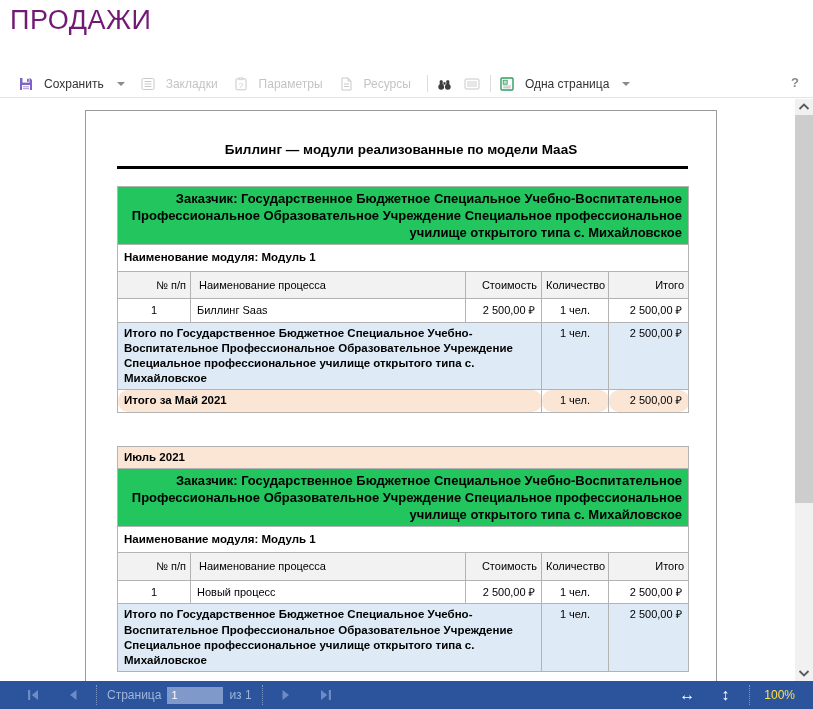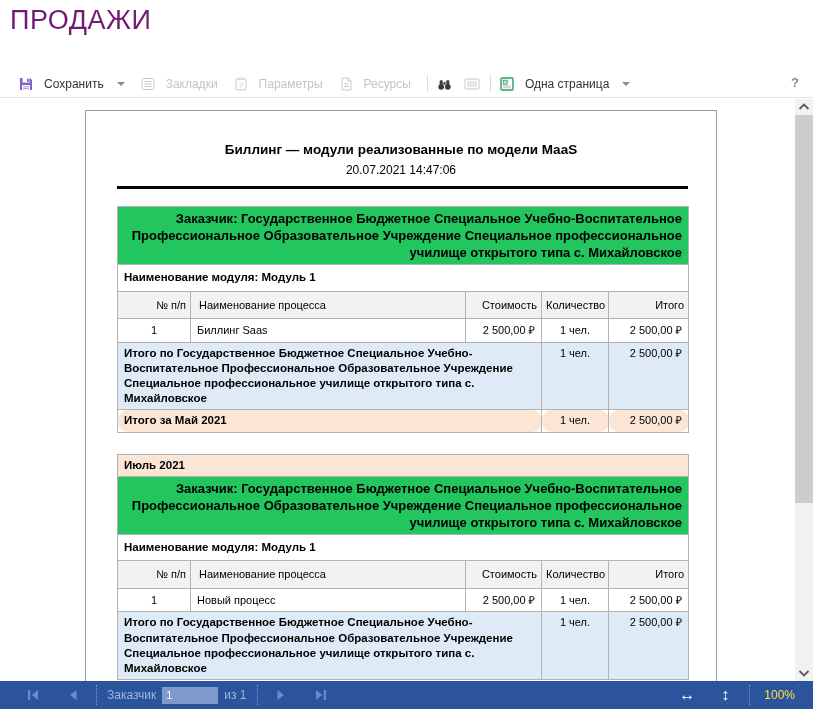--- a/index.html
+++ b/index.html
@@ -154,21 +154,20 @@
     </span>
     <span>Одна страница</span>
     <span class="caret"></span>
   </span>
 </div>
 <div class="help-btn">?</div>
 
 <div class="content">
   <div class="page">
     <div class="rpt-title">Биллинг — модули реализованные по модели MaaS</div>
-    <div class="rpt-date">20.07.2021 14:47:06</div>
     <div class="rpt-rule"></div>
 
     <table class="rpt">
       <colgroup>
           <col style="width:73px">
           <col style="width:275px">
           <col style="width:76px">
           <col style="width:67px">
           <col style="width:80px">
         </colgroup>
@@ -201,21 +200,21 @@
       <tr class="row-total-month">
         <td colspan="3" class="lbl">Итого за Май 2021</td>
         <td class="al-c v-mid">1 чел.</td>
         <td class="al-r v-mid">2 500,00 ₽</td>
       </tr>
     </tbody>
       </table>
 
     <div class="sec-gap"></div>
 
-    <table class="rpt" style="margin-top:0;">
+    <table class="rpt" style="margin-top:12px;">
       <colgroup>
           <col style="width:73px">
           <col style="width:275px">
           <col style="width:76px">
           <col style="width:67px">
           <col style="width:80px">
         </colgroup>
       <tbody>
           <tr class="row-month">
         <td colspan="5">Июль 2021</td>
@@ -271,21 +270,21 @@
         <rect x="1" y="0" width="2.2" height="10" fill="#6c8cc4"></rect>
         <path d="M11 0 L4.8 5 L11 10 z" fill="#6c8cc4"></path>
       </svg>
   </span>
   <span class="sb-btn" style="margin-left:14px;">
     <svg width="10" height="10" viewBox="0 0 10 10">
         <path d="M8.5 0 L2 5 L8.5 10 z" fill="#6c8cc4"></path>
       </svg>
   </span>
   <span class="sb-sep"></span>
-  <span class="sb-label">Заказчик</span>
+  <span class="sb-label">Страница</span>
   <input class="page-input" value="1" style="">
   <span class="sb-of">из 1</span>
   <span class="sb-sep"></span>
   <span class="sb-btn">
     <svg width="10" height="10" viewBox="0 0 10 10">
         <path d="M1.5 0 L8 5 L1.5 10 z" fill="#6c8cc4"></path>
       </svg>
   </span>
   <span class="sb-btn" style="margin-left:14px;">
     <svg width="12" height="10" viewBox="0 0 12 10">

